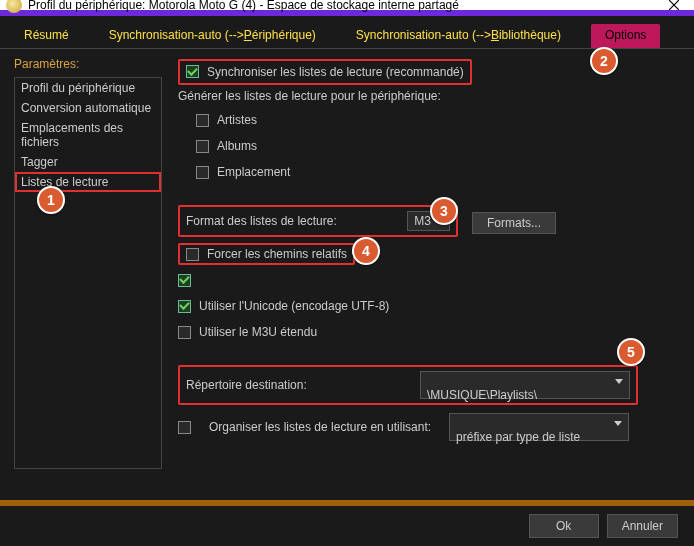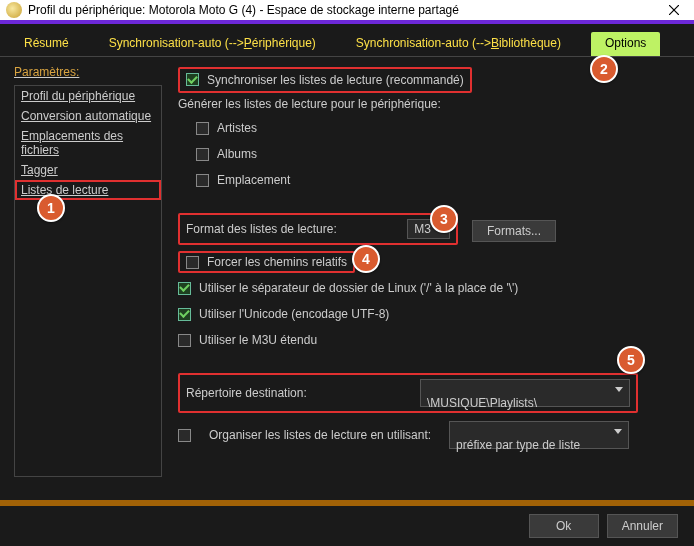--- a/index.html
+++ b/index.html
@@ -1,31 +1,31 @@
 <!DOCTYPE html>
 <html><head>
 <meta charset="utf-8">
 <style>
 * { box-sizing: border-box; margin: 0; padding: 0; }
 body { width: 694px; height: 546px; background: #1a1a1a; font-family: "Segoe UI", Tahoma, sans-serif; font-size: 12px; color: #ccc; overflow: hidden; position: relative; }
 
-.titlebar { height: 24px; background: #fff; color: #000; display: flex; align-items: center; padding: 0 6px; border-bottom: 4px solid #6d28d9; }
+.titlebar { height: 16px; background: #fff; color: #000; display: flex; align-items: center; padding: 0 6px; border-bottom: 6px solid #6d28d9; }
 .titlebar .icon { width: 16px; height: 16px; margin-right: 6px; border-radius: 50%; background: radial-gradient(circle at 40% 40%, #f8e8a0, #c8a030); display:inline-block; }
 .titlebar .title { flex: 1; font-size: 12px; }
 .titlebar .close { width: 40px; height: 28px; display: flex; align-items: center; justify-content: center; margin: 0 -6px 0 0; }
 .titlebar .close svg { width: 10px; height: 10px; }
 
 .tabs { display: flex; padding: 8px 14px 0; gap: 20px; border-bottom: 1px solid #444; }
 .tab { padding: 4px 10px 6px; color: #fde047; cursor: pointer; font-size: 12px; }
 .tab .underline { text-decoration: underline; }
-.tab.active { background: #bef264; color: #000; border-radius: 2px 2px 0 0; padding: 4px 14px 6px; }
+.tab.active { background: #be185d; color: #000; border-radius: 2px 2px 0 0; padding: 4px 14px 6px; }
 
 .content { display: flex; padding: 6px 14px 0; gap: 8px; height: calc(100% - 28px - 34px - 48px); }
 
-.sidebar { width: 148px; text-decoration: underline; }
+.sidebar { width: 148px; }
 .sidebar .heading { color: #d9a441; margin-bottom: 4px; padding: 2px 0; }
 .sidebar .list { border: 1px solid #444; height: 392px; }
 .sidebar .item { padding: 3px 6px; color: #ccc; cursor: pointer; }
 .sidebar .item.highlight { border: 2px solid #e03030; padding: 1px 4px; }
 
 .main { flex: 1; padding: 4px 4px 4px 8px; position: relative; }
 
 .row { display: flex; align-items: center; min-height: 22px; margin-bottom: 4px; }
 .chk { width: 13px; height: 13px; border: 1px solid #888; margin-right: 8px; display: inline-flex; align-items: center; justify-content: center; background: #2a2a2a; flex-shrink: 0; }
 .chk.checked { background: #1e4020; border-color: #6b9; }
@@ -125,21 +125,20 @@
     <div class="row" style="position:relative;">
       <div class="redbox" style="display:inline-flex; align-items:center; padding:2px 6px;">
         <span class="chk"></span>
         <span class="lbl">Forcer les chemins relatifs</span>
       </div>
       <div class="badge" style="left:174px; top:-6px;">4</div>
     </div>
 
     <div class="row">
         <span class="chk checked"></span>
-        <span class="lbl">Utiliser le séparateur de dossier de Linux ('/' à la place de '\')</span>
       </div>
     <div class="row">
         <span class="chk checked"></span>
         <span class="lbl">Utiliser l'Unicode (encodage UTF-8)</span>
       </div>
     <div class="row">
         <span class="chk"></span>
         <span class="lbl">Utiliser le M3U étendu</span>
       </div>
 

